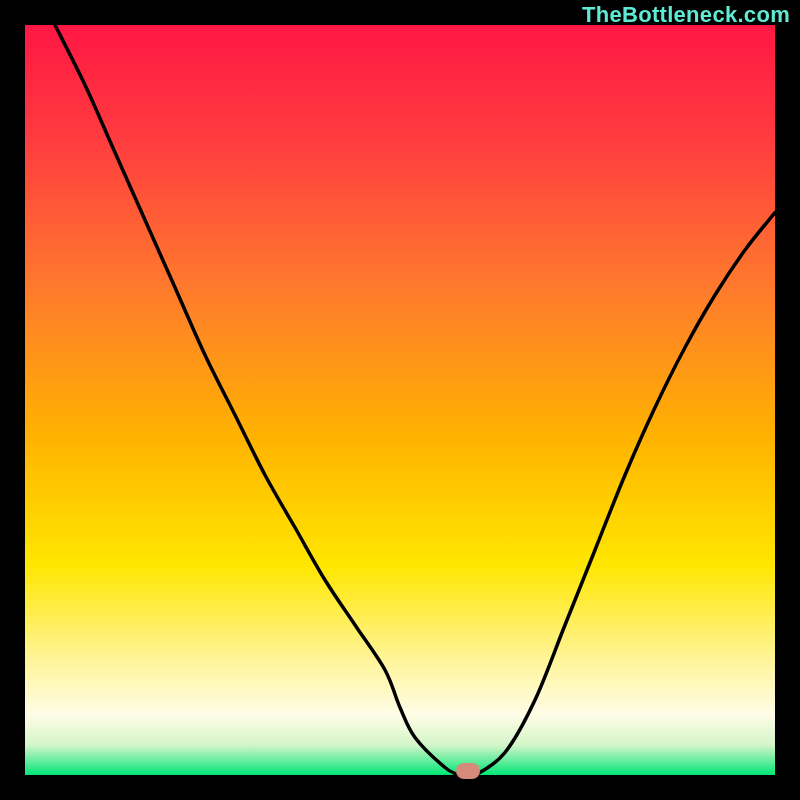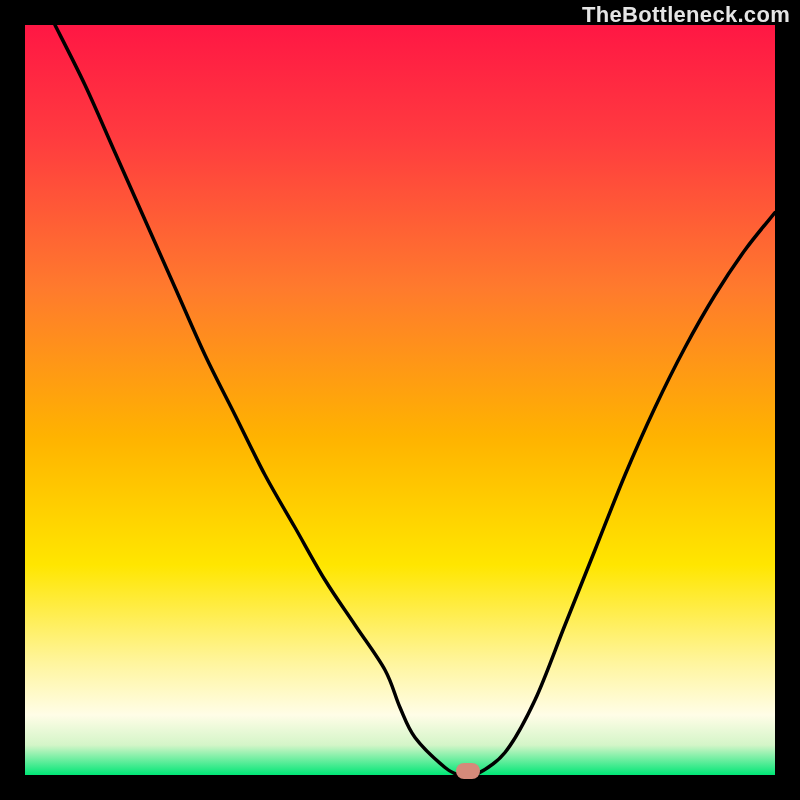--- a/index.html
+++ b/index.html
@@ -13,21 +13,21 @@
   .container {
     position: relative;
     width: 800px;
     height: 800px;
     background: #000;
   }
   .watermark {
     position: absolute;
     top: 2px;
     right: 10px;
-    color: #e5e5e5;
+    color: #5eead4;
     font-family: Arial, Helvetica, sans-serif;
     font-size: 22px;
     font-weight: 600;
     z-index: 10;
     letter-spacing: 0.3px;
   }
   .plot-area {
     position: absolute;
     left: 25px;
     top: 25px;

